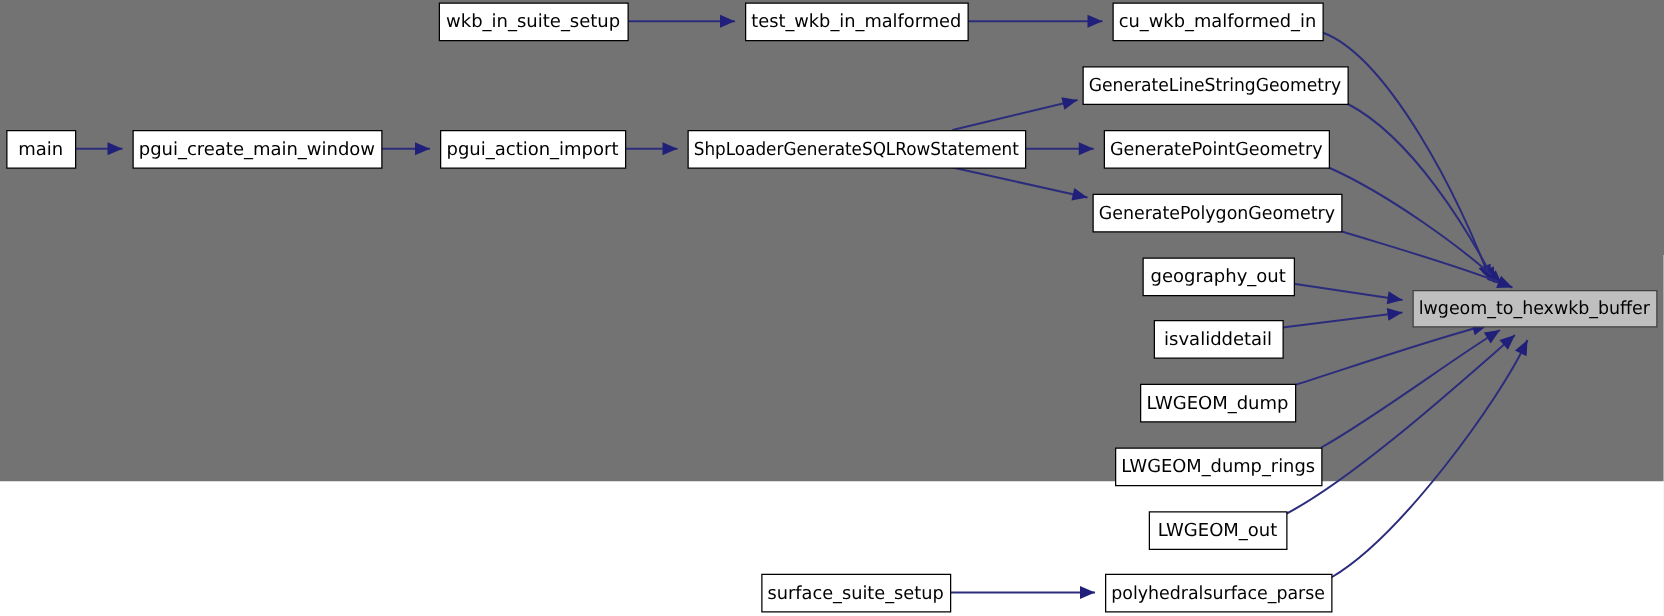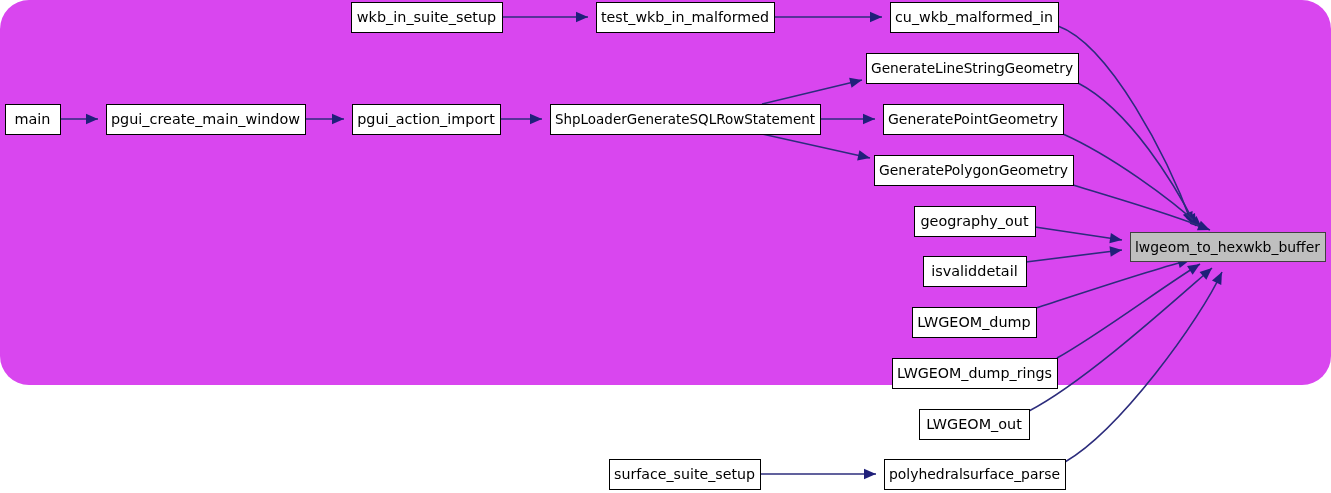--- a/index.html
+++ b/index.html
@@ -10,22 +10,21 @@
   body {
     width: 1331px;
     height: 493px;
     font-family: "DejaVu Sans", sans-serif;
     overflow: hidden;
   }
   #graph-root {
     position: relative;
     width: 1331px;
     height: 385px;
-    background: #d946ef;
-    border-radius: 29px;
+    background: #737373;
   }
   svg#callgraph {
     position: absolute;
     top: 0;
     left: 0;
     width: 1331px;
     height: 493px;
     display: block;
   }
   .node-rect {

